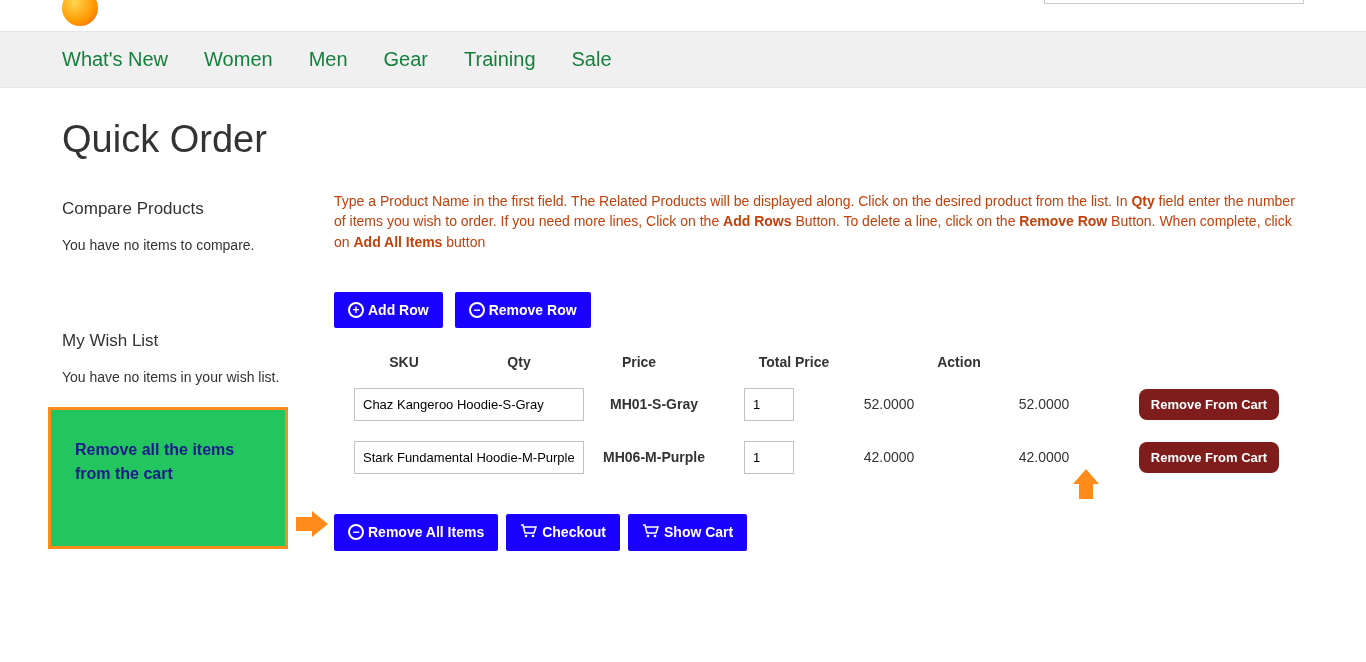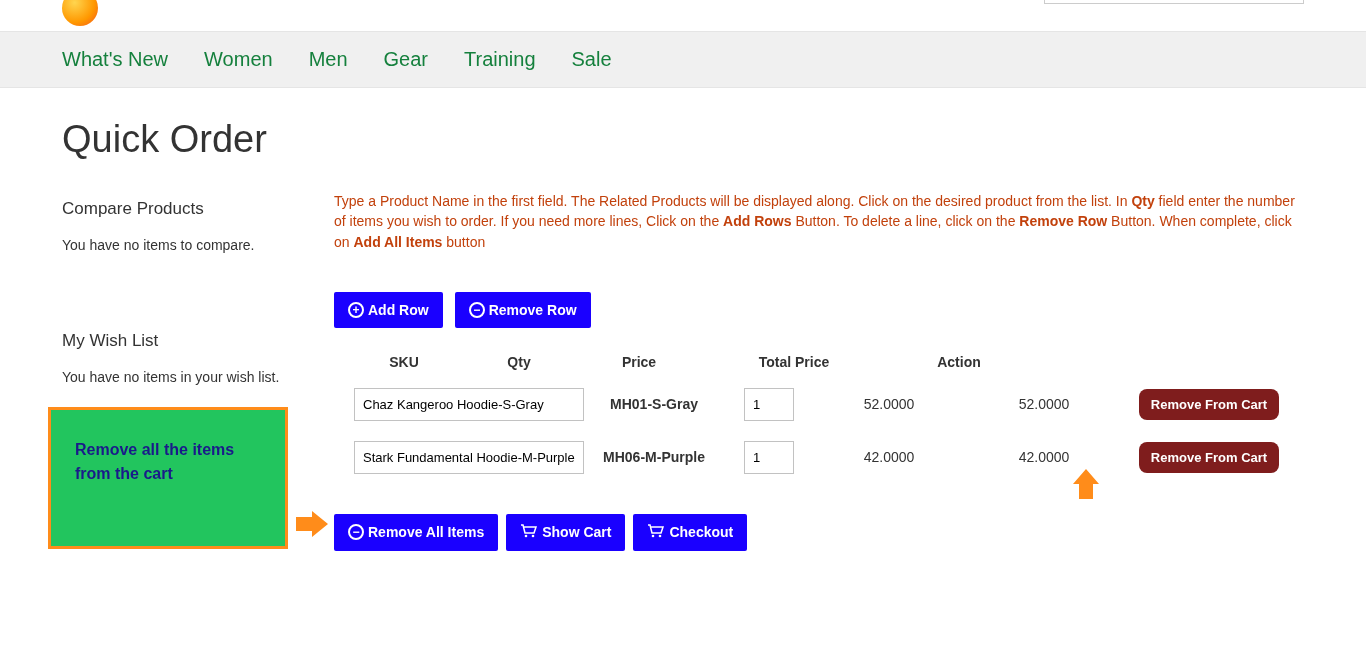--- a/index.html
+++ b/index.html
@@ -140,31 +140,31 @@
         <span>Remove All Items</span>
       </button>
       <button class="blue-btn">
         <span>
           <svg width="18" height="14" viewBox="0 0 18 14">
               <path d="M1 1h2l2 8h9l2-6H4" fill="none" stroke="#fff" stroke-width="1.5"></path>
               <circle cx="6" cy="12" r="1.3" fill="#fff"></circle>
               <circle cx="13" cy="12" r="1.3" fill="#fff"></circle>
             </svg>
         </span>
-        <span>Show Cart</span>
+        <span>Checkout</span>
       </button>
       <button class="blue-btn">
         <span>
           <svg width="18" height="14" viewBox="0 0 18 14">
               <path d="M1 1h2l2 8h9l2-6H4" fill="none" stroke="#fff" stroke-width="1.5"></path>
               <circle cx="6" cy="12" r="1.3" fill="#fff"></circle>
               <circle cx="13" cy="12" r="1.3" fill="#fff"></circle>
             </svg>
         </span>
-        <span>Checkout</span>
+        <span>Show Cart</span>
       </button>
     </div>
 
   </main>
 
   <div class="callout-left">
     <div class="txt">Remove all the items from the cart</div>
   </div>
   <div class="arrow-right">
     <svg width="32" height="26">

